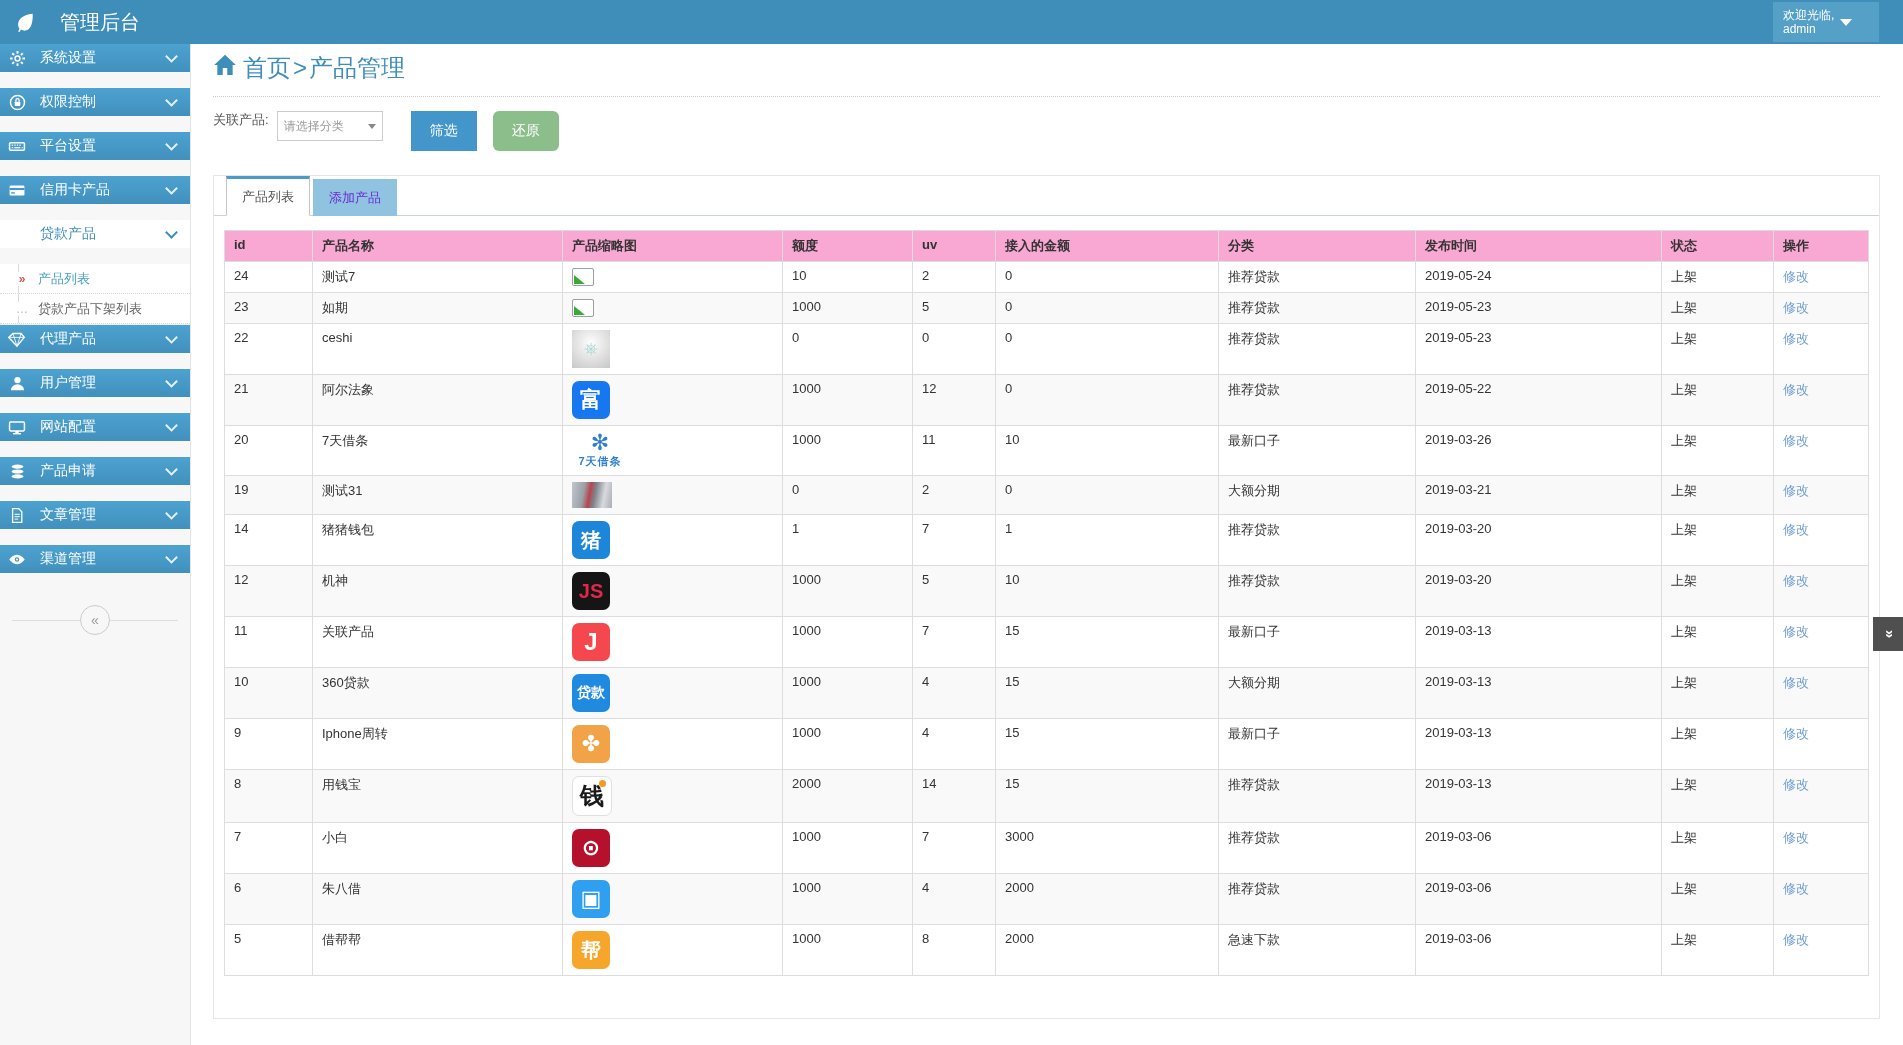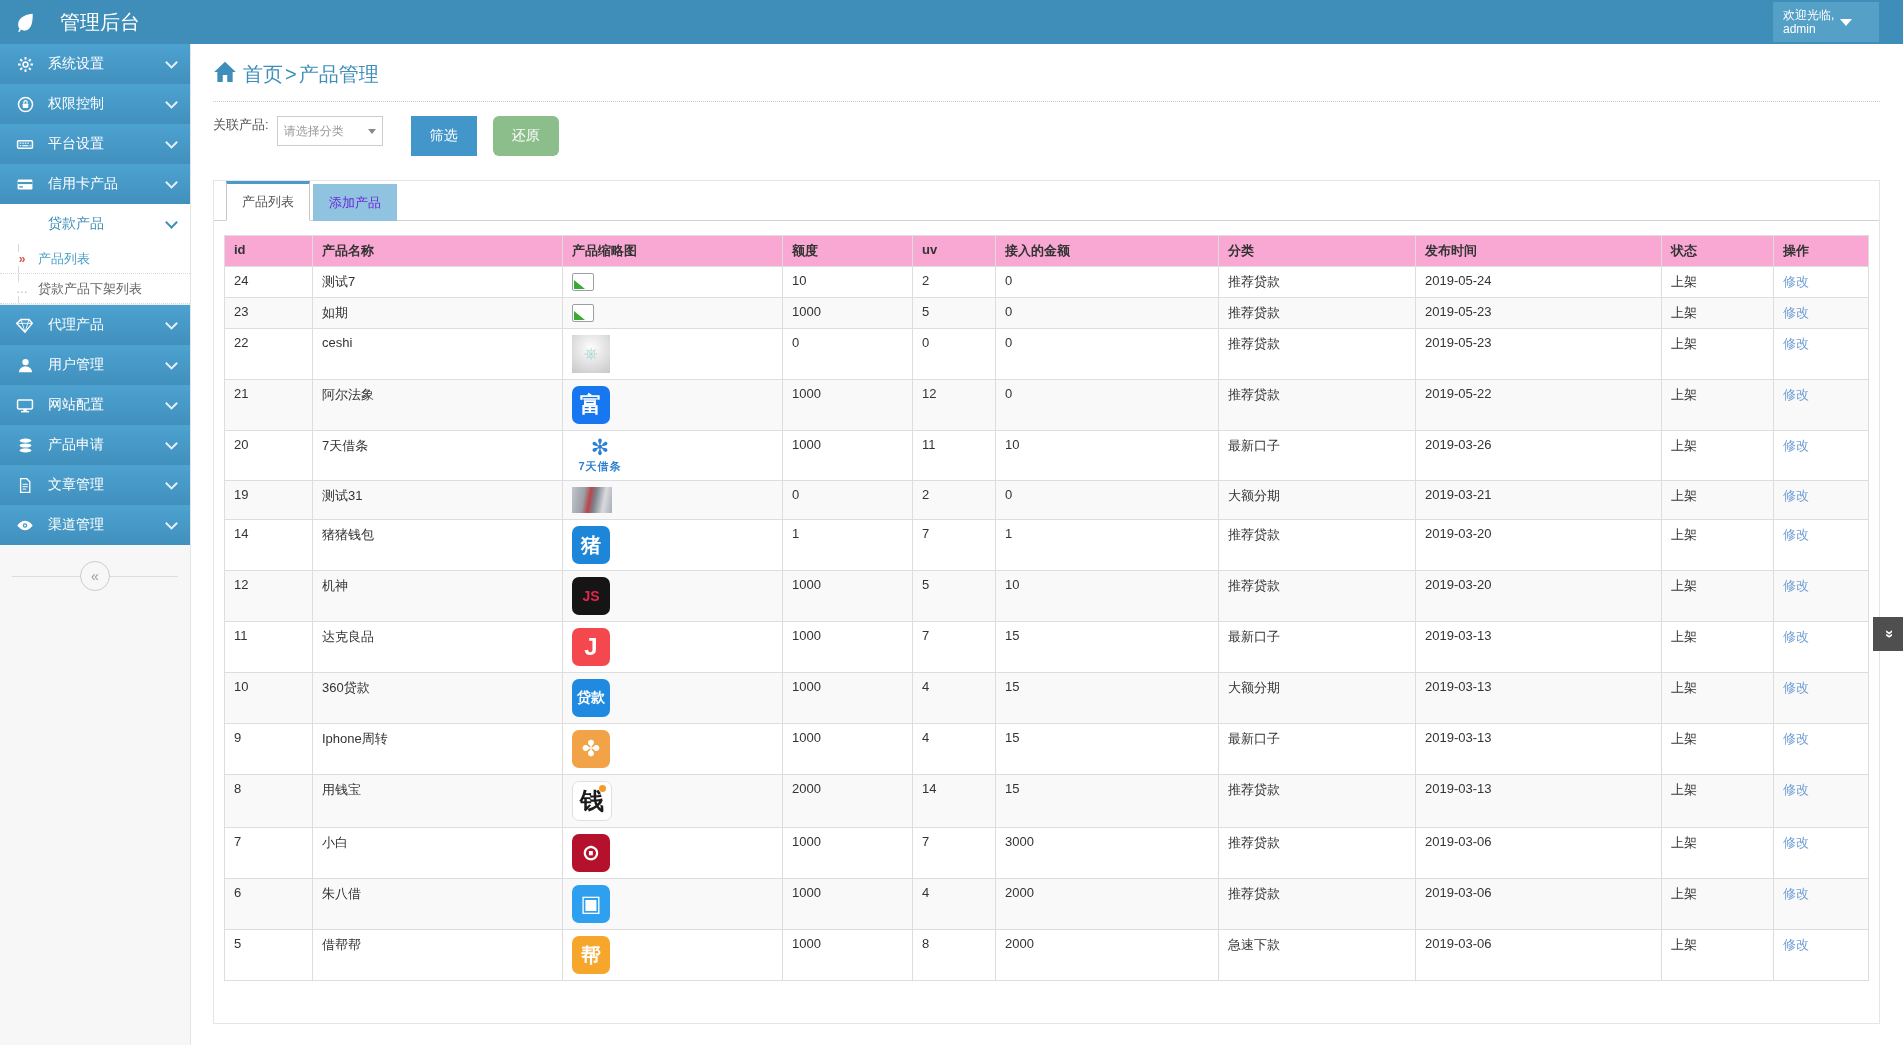--- a/index.html
+++ b/index.html
@@ -12,40 +12,40 @@
   .top-header{height:44px;background:var(--accent);display:flex;align-items:center;justify-content:space-between;position:relative;}
   .brand{display:flex;align-items:center;gap:24px;padding-left:14px;color:#fff;font-size:20px;}
   .brand svg{display:block;}
   .user-box{height:40px;min-width:86px;background:#55a0c7;display:flex;align-items:center;gap:6px;padding:0 10px;margin-right:24px;cursor:pointer;}
   .welcome{color:#fff;font-size:12px;line-height:14px;}
   .caret-down{width:0;height:0;border-left:6px solid transparent;border-right:6px solid transparent;border-top:7px solid #fff;}
   
   .frame{display:flex;height:calc(100% - 44px);}
   
   .sidebar{width:190px;flex:0 0 190px;background:#f7f7f7;border-right:1px solid #e4e4e4;display:flex;flex-direction:column;}
-  .side-item{height:40px;margin-bottom:0;display:flex;align-items:center;gap:14px;padding:0 14px 0 16px;
+  .side-item{height:28px;margin-bottom:16px;display:flex;align-items:center;gap:14px;padding:0 14px 0 8px;
     background:linear-gradient(var(--side-grad-a),var(--side-grad-b));color:#fff;font-size:14px;cursor:pointer;}
   .side-icon{width:18px;display:flex;justify-content:center;}
   .side-label{flex:1;}
   .chev{width:7px;height:7px;border-right:2px solid rgba(255,255,255,.85);border-bottom:2px solid rgba(255,255,255,.85);transform:rotate(45deg);margin-top:-4px;}
   .side-item.expanded{background:#fff;color:var(--accent);}
   .side-item.expanded .chev{border-color:var(--accent);}
   .submenu{background:#fff;border-bottom:1px solid #eee;}
   .sub-item{height:29px;display:flex;align-items:center;gap:8px;padding-left:14px;font-size:13px;color:#666;cursor:pointer;
     border-bottom:1px dotted #d9d9d9;background:
     linear-gradient(#d9d9d9 0 0) no-repeat 18px 0/1px 100%;}
   .sub-item .marker{width:16px;text-align:center;color:#b9b9b9;font-size:12px;background:#fff;}
   .sub-item.active{color:#4aa0c6;}
   .sub-item.active .marker{color:#d9534f;font-weight:bold;}
   .collapse-row{position:relative;height:46px;display:flex;align-items:center;justify-content:center;margin-top:8px;}
   .collapse-row::before{content:"";position:absolute;left:12px;right:12px;top:50%;height:1px;background:#ddd;}
   .collapse-btn{position:relative;width:30px;height:30px;border-radius:50%;border:1px solid #ccc;background:#f7f7f7;color:#999;font-size:14px;line-height:26px;text-align:center;cursor:pointer;padding:0;}
   
   .main{flex:1;background:#fff;padding:0 23px 0 22px;overflow:hidden;}
-  .breadcrumb{display:flex;align-items:center;gap:6px;color:var(--accent);font-size:20px;padding:16px 0 12px 0;}
+  .breadcrumb{display:flex;align-items:center;gap:6px;color:var(--accent);font-size:24px;padding:8px 0 12px 0;}
   .breadcrumb .crumb{color:var(--accent);text-decoration:none;cursor:pointer;}
   .bc-divider{border:none;border-top:1px dotted #ccc;margin:0 0 14px 0;}
   .filter-row{display:flex;gap:4px;margin-bottom:24px;}
   .filter-label{font-size:13px;color:#555;margin-right:4px;}
   .select-box{width:92px;height:28px;border:1px solid #ccc;background:#fff;display:flex;align-items:center;justify-content:space-between;padding:0 6px;color:#999;font-size:12px;cursor:pointer;margin-right:24px;}
   .select-caret{width:0;height:0;border-left:4px solid transparent;border-right:4px solid transparent;border-top:5px solid #888;}
   .btn{border:none;color:#fff;font-size:14px;padding:11px 19px;cursor:pointer;margin-right:12px;}
   .btn-filter{background:var(--btn-filter);}
   .btn-reset{background:var(--btn-reset);border-radius:6px;}
   
@@ -409,33 +409,33 @@
                 <td>1</td>
                 <td>推荐贷款</td>
                 <td>2019-03-20</td>
                 <td>上架</td>
                 <td><a class="modify">修改</a></td>
               </tr>
               <tr>
                 <td>12</td>
                 <td>机神</td>
                 <td>
-                  <div class="thumb-icon" style="background: rgb(21, 21, 21); color: rgb(226, 40, 74); font-size: 14px;">JS</div>
+                  <div class="thumb-icon" style="background: rgb(21, 21, 21); color: rgb(226, 40, 74); font-size: 20px;">JS</div>
                 </td>
                 <td>1000</td>
                 <td>5</td>
                 <td>10</td>
                 <td>推荐贷款</td>
                 <td>2019-03-20</td>
                 <td>上架</td>
                 <td><a class="modify">修改</a></td>
               </tr>
               <tr>
                 <td>11</td>
-                <td>达克良品</td>
+                <td>关联产品</td>
                 <td>
                   <div class="thumb-icon" style="background: rgb(244, 72, 78); color: rgb(255, 255, 255); font-size: 24px;">J</div>
                 </td>
                 <td>1000</td>
                 <td>7</td>
                 <td>15</td>
                 <td>最新口子</td>
                 <td>2019-03-13</td>
                 <td>上架</td>
                 <td><a class="modify">修改</a></td>

